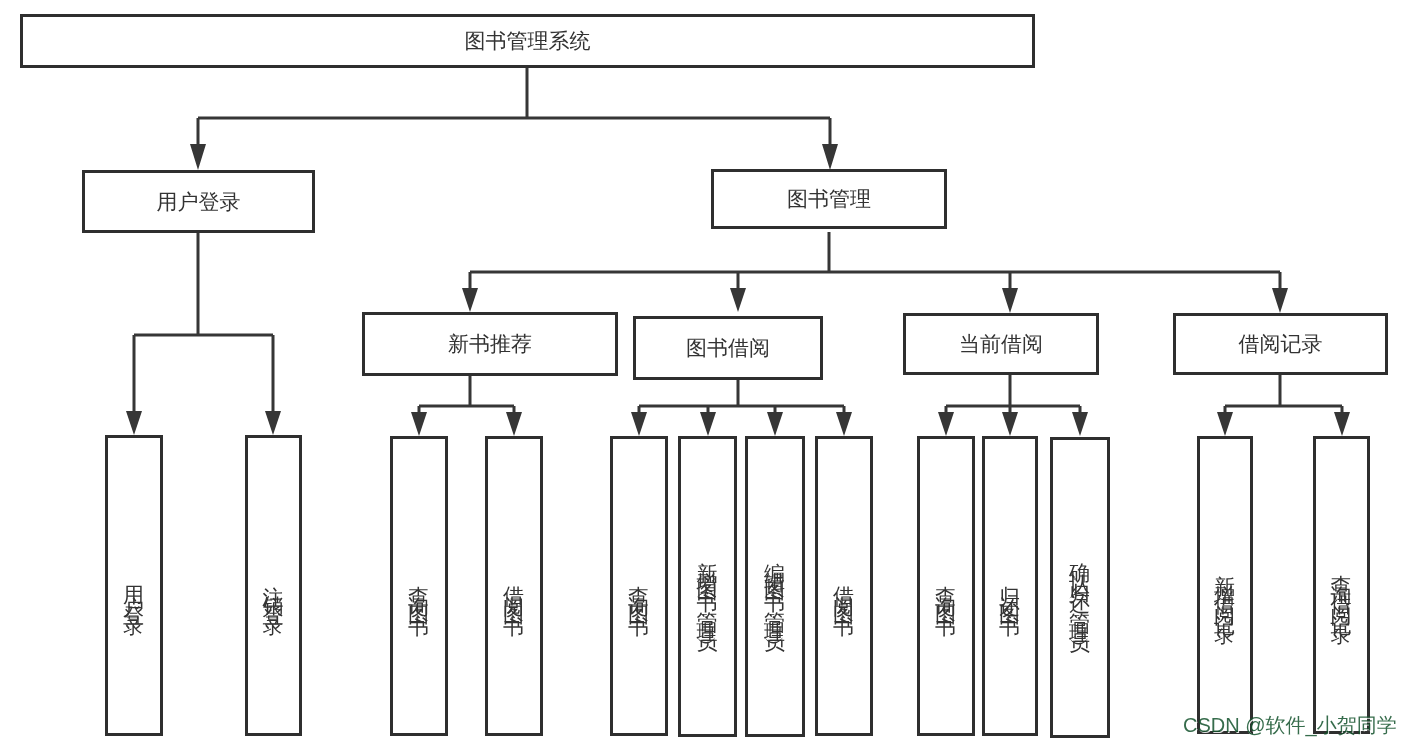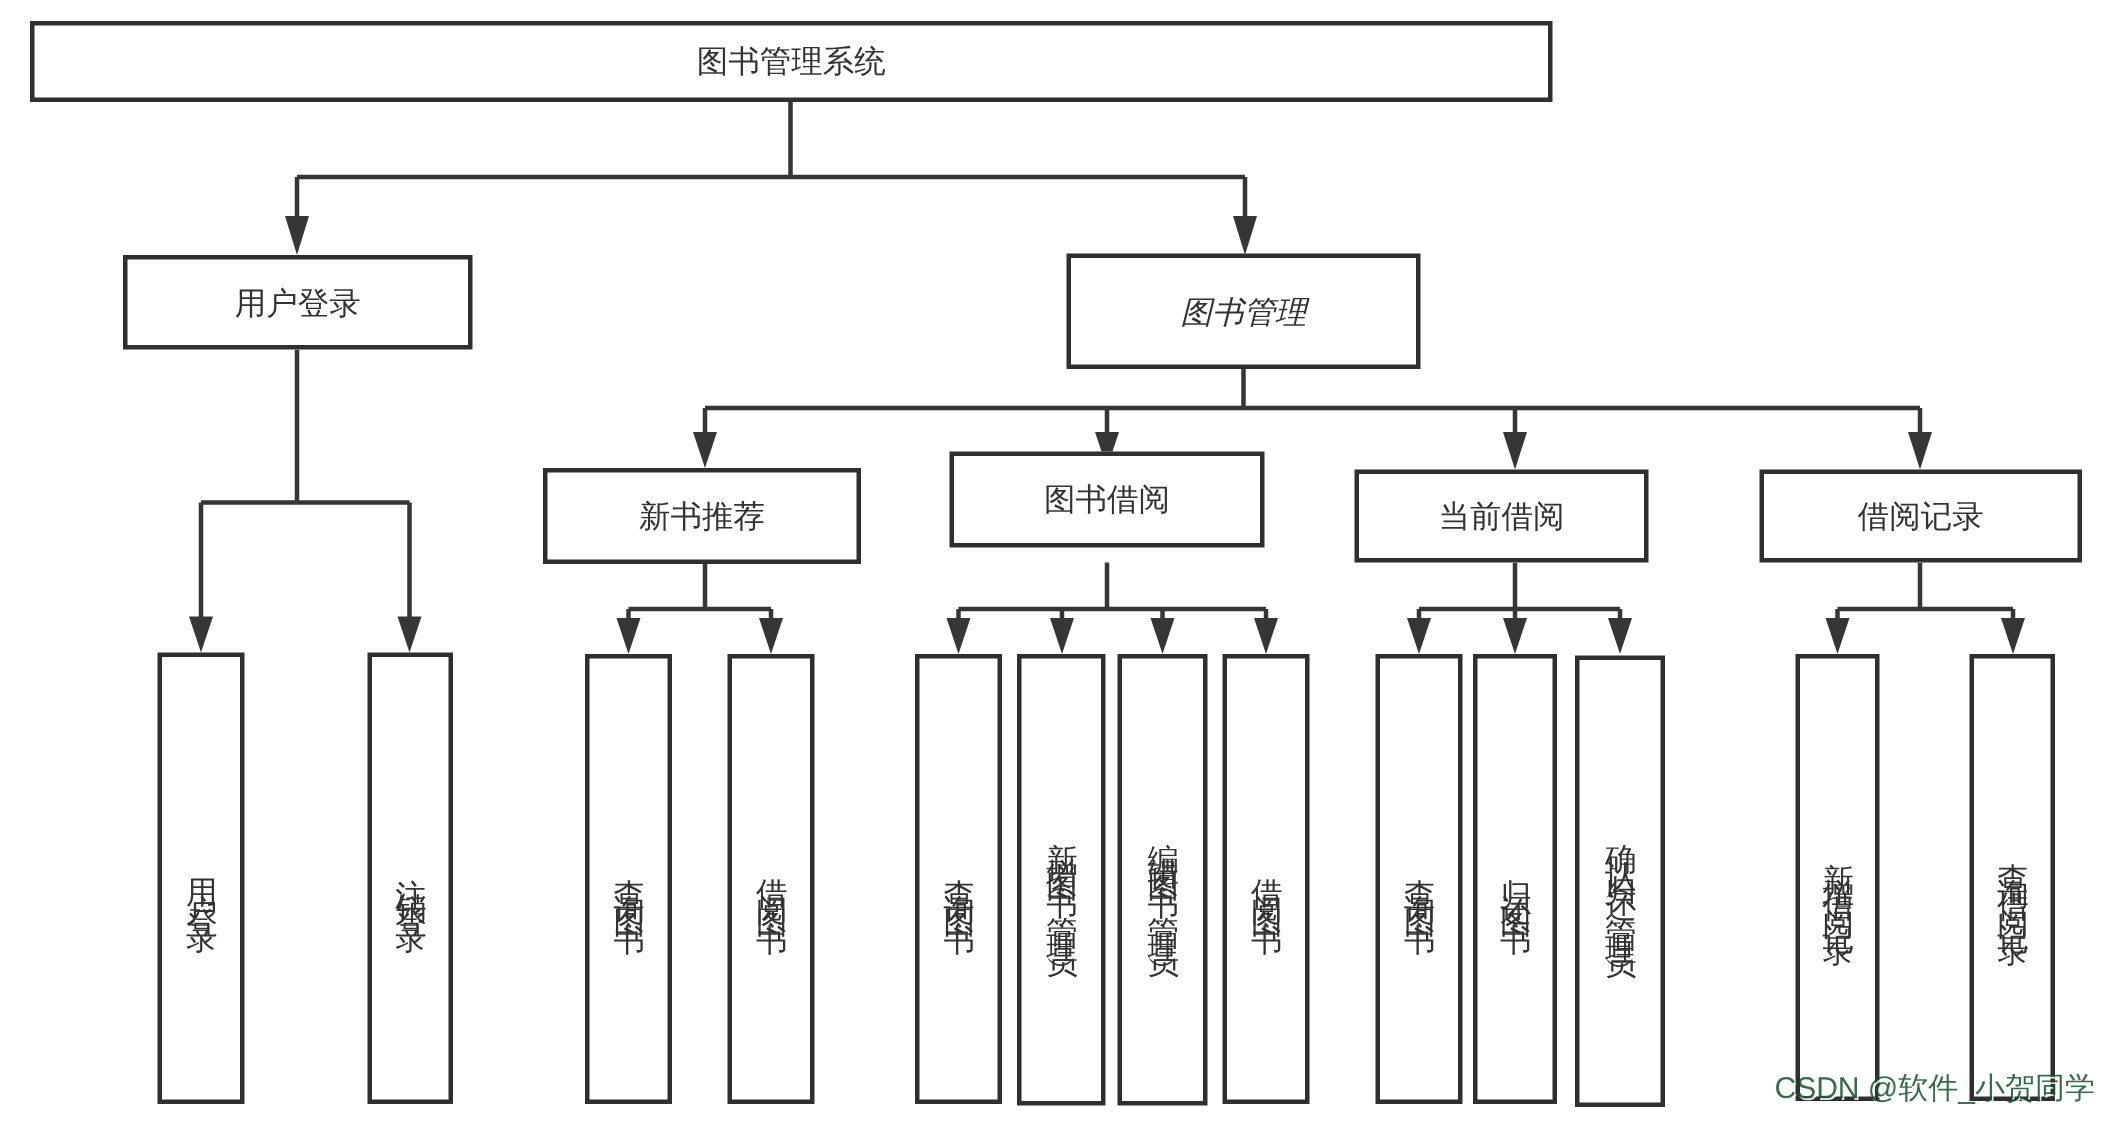--- a/index.html
+++ b/index.html
@@ -77,24 +77,24 @@
       <path d="M411 412 L427 412 L419 436 Z M506 412 L522 412 L514 436 Z"></path>
       <path d="M631 412 L647 412 L639 436 Z M700 412 L716 412 L708 436 Z M767 412 L783 412 L775 436 Z M836 412 L852 412 L844 436 Z"></path>
       <path d="M938 412 L954 412 L946 436 Z M1002 412 L1018 412 L1010 436 Z M1072 412 L1088 412 L1080 436 Z"></path>
       <path d="M1217 412 L1233 412 L1225 436 Z M1334 412 L1350 412 L1342 436 Z"></path>
     </g>
   </svg>
 
   <div class="node" style="left:20px; top:14px; width:1015px; height:54px;">图书管理系统</div>
 
   <div class="node" style="left:82px; top:170px; width:233px; height:63px;">用户登录</div>
-  <div class="node" style="left:711px; top:169px; width:236px; height:77px;font-style:italic;">图书管理</div>
+  <div class="node" style="left:711px; top:169px; width:236px; height:60px;">图书管理</div>
 
-  <div class="node" style="left:362px; top:312px; width:212px; height:64px;">新书推荐</div>
-  <div class="node" style="left:633px; top:301px; width:210px; height:64px;">图书借阅</div>
+  <div class="node" style="left:362px; top:312px; width:256px; height:64px;">新书推荐</div>
+  <div class="node" style="left:633px; top:316px; width:190px; height:64px;">图书借阅</div>
   <div class="node" style="left:903px; top:313px; width:196px; height:62px;">当前借阅</div>
   <div class="node" style="left:1173px; top:313px; width:215px; height:62px;text-align:right;">借阅记录</div>
 
   <div class="node vnode" style="left:105px; top:435px; width:58px; height:301px;">用户登录</div>
   <div class="node vnode" style="left:245px; top:435px; width:57px; height:301px;">注销登录</div>
 
   <div class="node vnode" style="left:390px; top:436px; width:58px; height:300px;">查询图书</div>
   <div class="node vnode" style="left:485px; top:436px; width:58px; height:300px;">借阅图书</div>
 
   <div class="node vnode" style="left:610px; top:436px; width:58px; height:300px;">查询图书</div>

